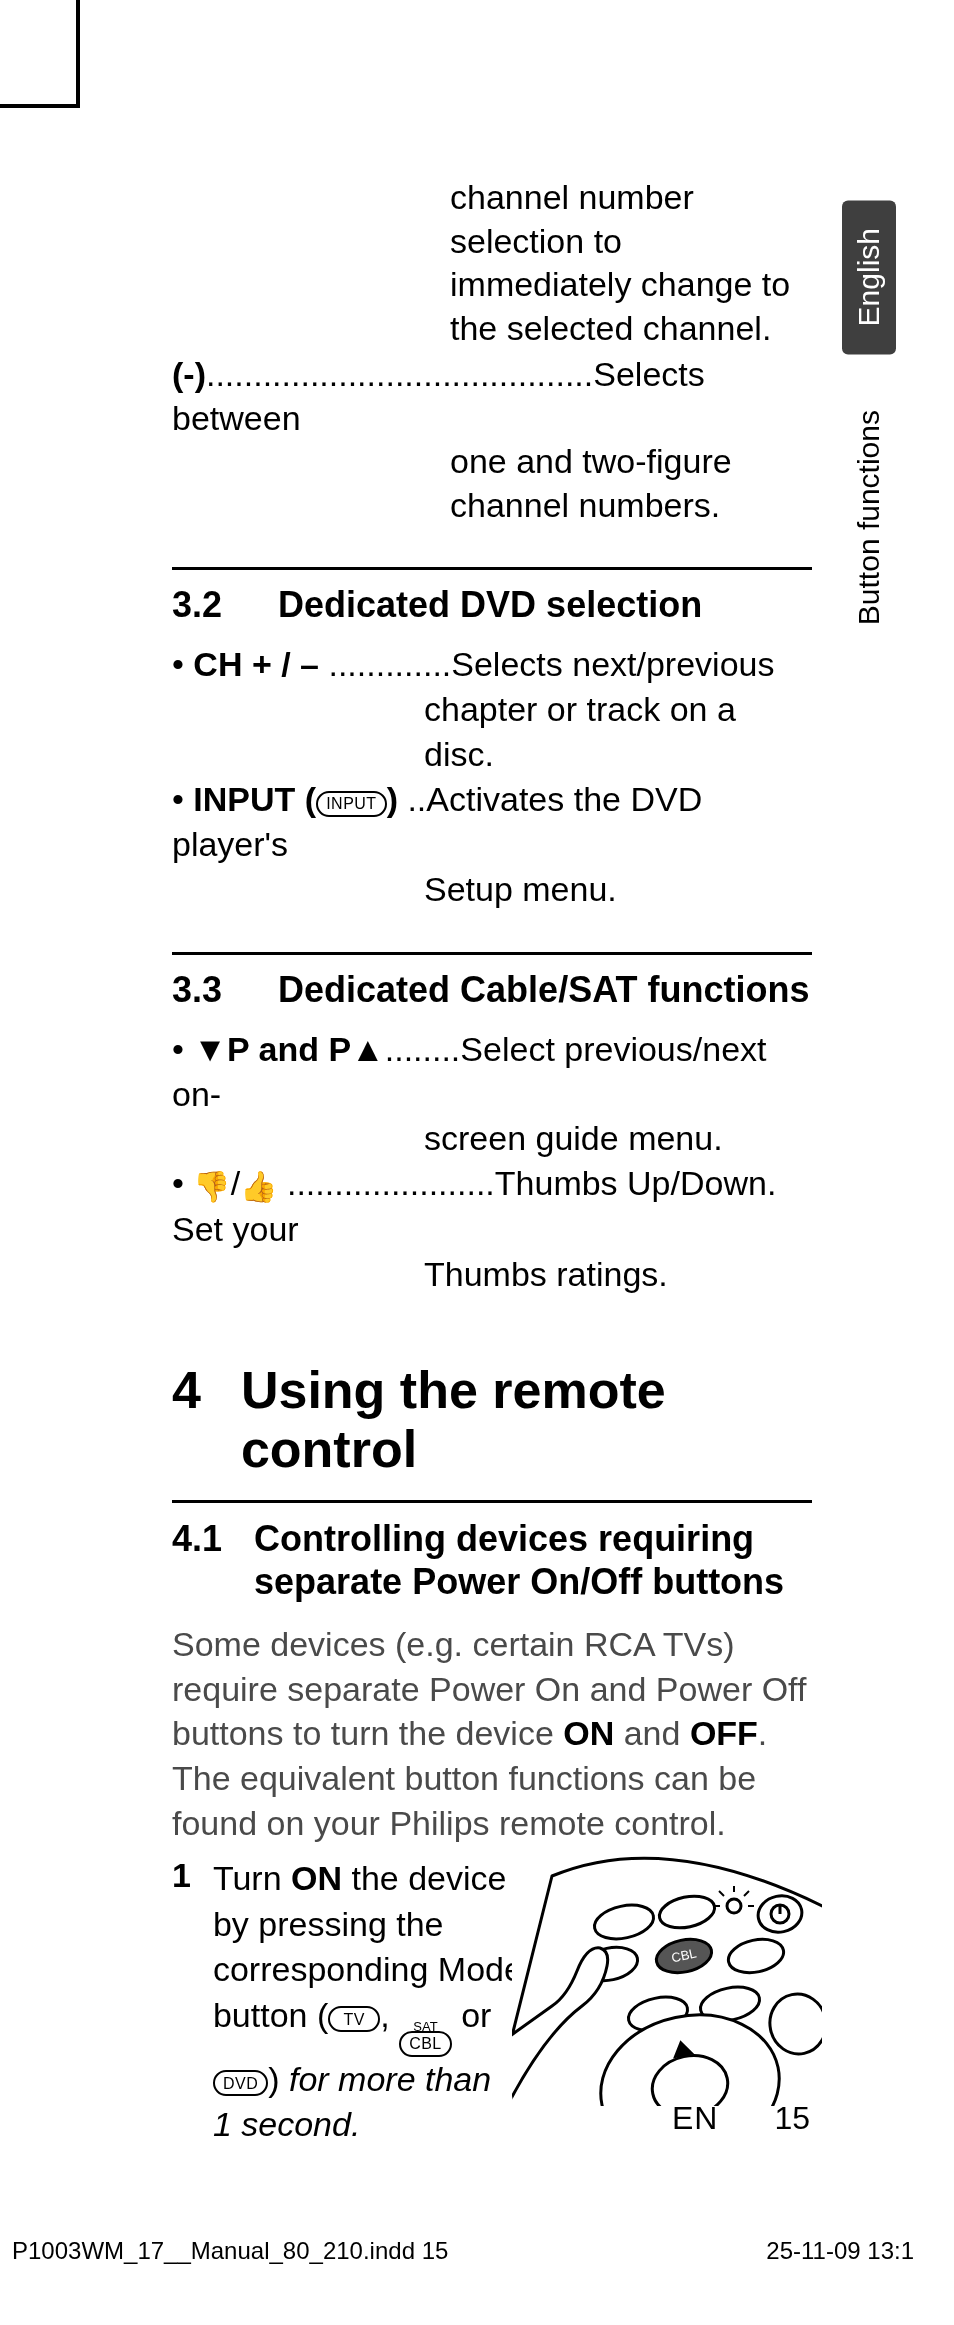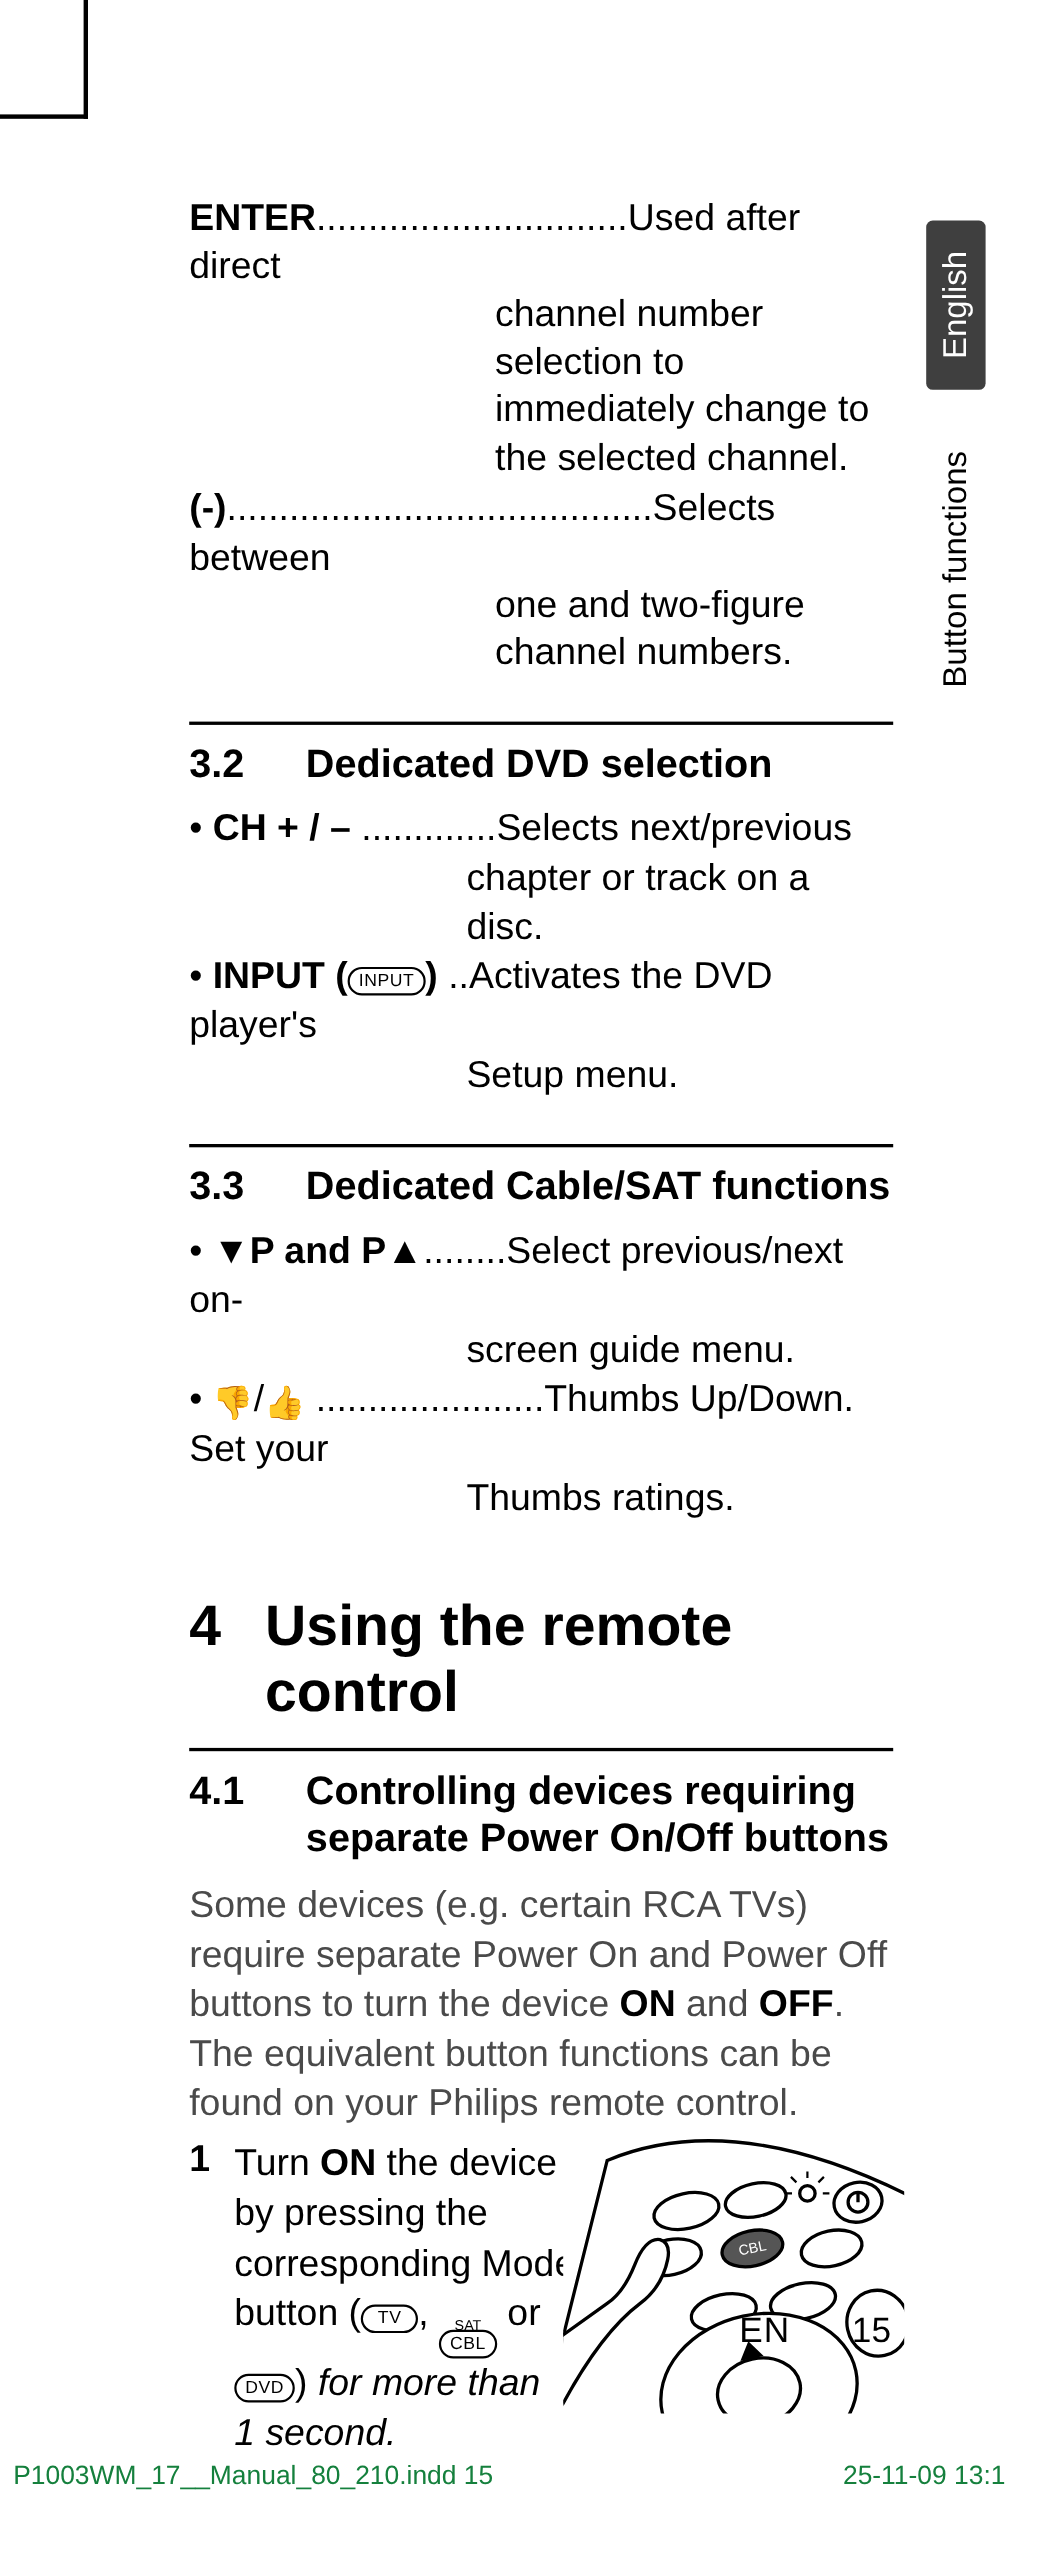--- a/index.html
+++ b/index.html
@@ -38,38 +38,38 @@
   .tab.light { background: #fff; color: #000; }
   .def-val { font-size: 34px; line-height: 1.28; }
   hr.rule { border: none; border-top: 3px solid #000; margin: 40px 0 14px 0; }
   .h-sec { display: flex; gap: 56px; font-size: 36px; font-weight: bold; margin-bottom: 16px; }
   .h-num { }
   .bullet-row { font-size: 34px; line-height: 1.32; }
   .bullet-row .b { font-weight: bold; }
   .indent { padding-left: 252px; }
   .h-chapter { display: flex; gap: 40px; font-size: 52px; font-weight: bold; line-height: 1.15; margin-top: 64px; margin-bottom: 10px; }
   .h-chapter .num { }
-  .h-sub { display: flex; gap: 56px; font-size: 36px; font-weight: bold; line-height: 1.2; margin-bottom: 18px; }
+  .h-sub { display: flex; gap: 32px; font-size: 36px; font-weight: bold; line-height: 1.2; margin-bottom: 18px; }
   .h-sub .num { flex: 0 0 auto; }
   .para { font-size: 34px; line-height: 1.32; color: #4a4a4a; }
   .para .b { font-weight: bold; color: #000; }
   .steps { margin-top: 10px; }
   .step { display: flex; gap: 22px; }
   .step-num { font-weight: bold; font-size: 34px; }
   .step-body { font-size: 34px; line-height: 1.34; width: 320px; }
   .step-body .b { font-weight: bold; }
   .step-body .i { font-style: italic; }
   .illus {
     position: absolute; right: -10px; width: 310px; height: 250px;
     border-radius: 8px; background: #fff;
   }
   .footer {
     position: absolute; left: 0; bottom: 60px; width: 954px;
     display: flex; justify-content: space-between; align-items: center;
-    font-size: 24px; font-family: Arial, sans-serif; color: #15803d;
+    font-size: 24px; font-family: Arial, sans-serif; color: #000000;
     padding: 0 40px 0 12px;
   }
   .page-num {
     position: absolute; right: 144px; bottom: 188px;
     font-size: 32px; display: flex; gap: 56px; align-items: baseline;
   }
   .page-num .lang { letter-spacing: 1px; }
   .page-num .num { font-weight: normal; }
   
   .cap {
@@ -97,23 +97,20 @@
   <div class="crop-top-h"></div>
 
   <div class="side-tabs">
     <div class="tab dark">English</div>
     <div class="tab light">Button functions</div>
   </div>
 
   <div class="content">
 
     <div>
-      <div style="font-size:34px; line-height:1.3;">
-        <span class="b" style="font-weight:bold">ENTER</span><span>..............................</span><span>Used after direct</span>
-      </div>
       <div class="def-val indent" style="padding-left:278px;">channel number selection to immediately change to the selected channel.</div>
     </div>
 
     <div style="margin-top:2px;">
       <div style="font-size:34px; line-height:1.3;">
         <span class="b" style="font-weight:bold">(-)</span><span>.........................................</span><span>Selects between</span>
       </div>
       <div class="def-val" style="padding-left:278px;">one and two-figure channel numbers.</div>
     </div>
 

